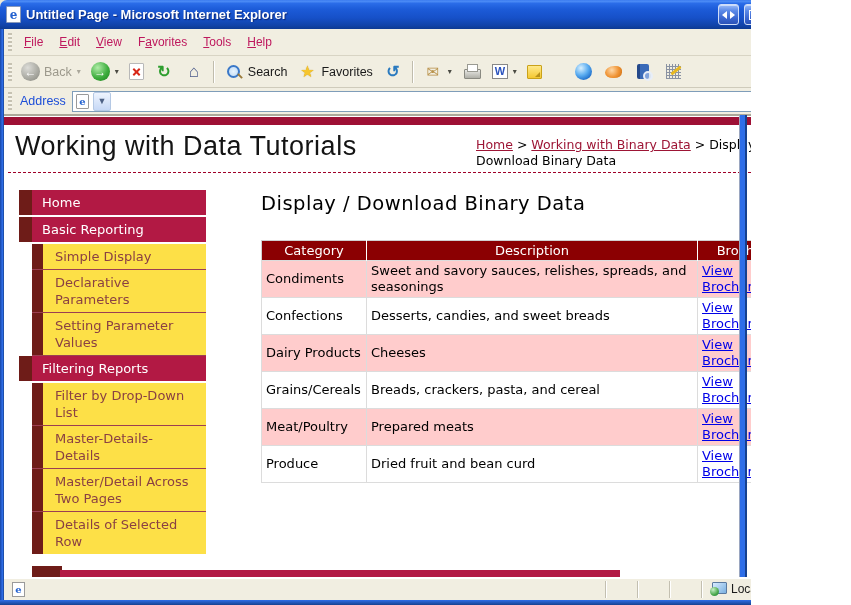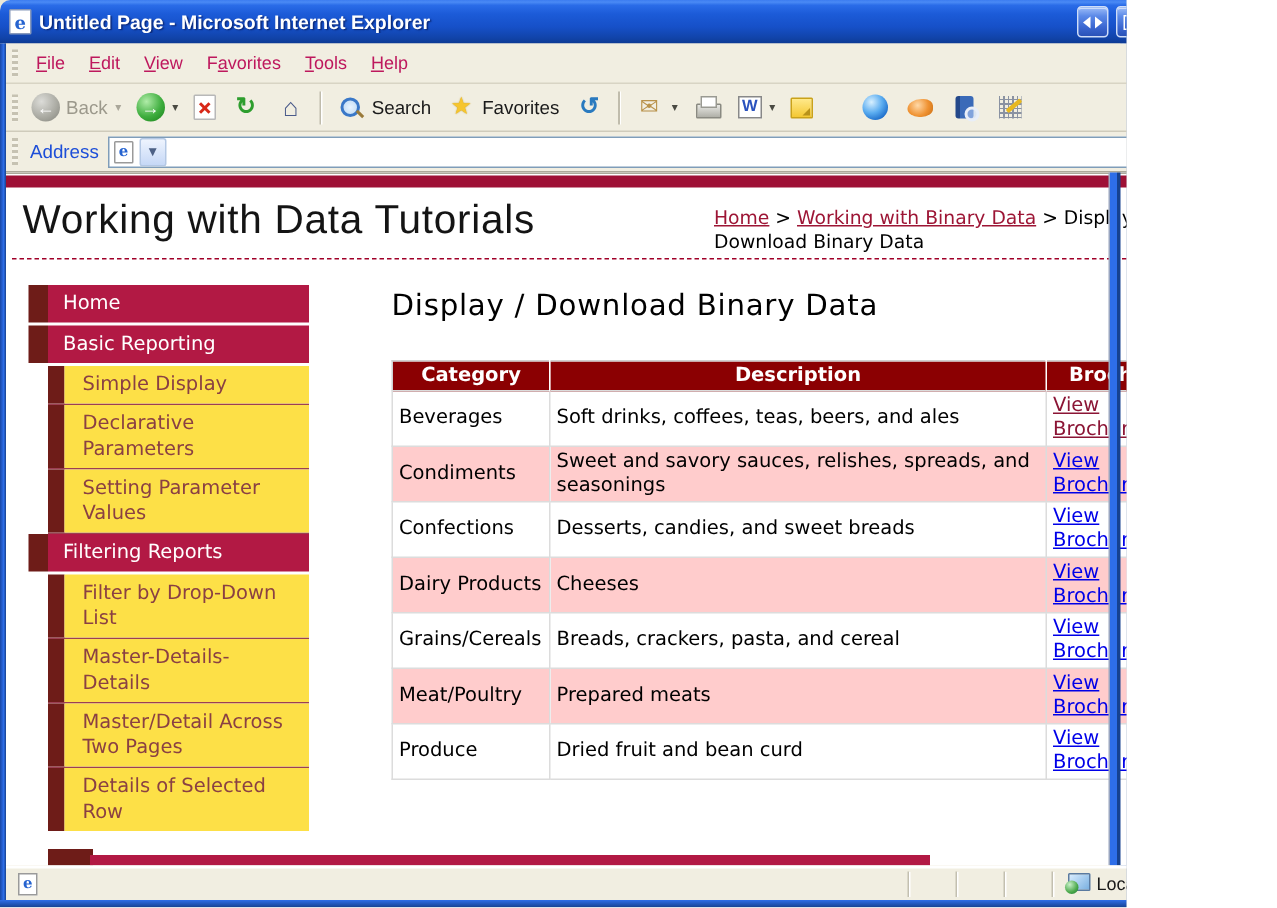--- a/index.html
+++ b/index.html
@@ -137,21 +137,21 @@
   .mi-sub .strip{width:11px;flex:none;background:#6e1c18}
   .mi-sub .sbody{flex:1;background:#fde047;color:#8a4043;font-size:13px;line-height:17px;padding:4px 8px 4px 12px}
   .clip-bars{position:absolute;left:28px;top:450px;width:590px;height:12px;overflow:hidden}
   .clip-sq{position:absolute;left:0;top:0;width:30px;height:12px;background:#6e1c18}
   .clip-bar{position:absolute;left:28px;top:4px;width:560px;height:8px;background:#b21944}
 
   
   .content{position:absolute;left:257px;top:76px;width:537px}
   .content-heading{font-size:19.5px;font-weight:normal;color:#000;letter-spacing:.5px;margin:0 0 25px 0;white-space:nowrap}
   table.datagrid{border-collapse:collapse;width:533px;table-layout:fixed;border:1px solid #d0d0d0}
-  .datagrid th{background:#8b0002;color:#fff;font-size:13px;font-weight:bold;text-align:center;
+  .datagrid th{background:#8b0002;color:#fff;font-size:13px;font-weight:normal;text-align:center;
     padding:2px 4px;border-left:1px solid #fff;border-right:1px solid #fff}
   .datagrid th:first-child{border-left:none}
   .datagrid th:last-child{border-right:none}
   .datagrid td{font-size:13px;line-height:16px;color:#000;padding:2px 4px;vertical-align:middle;
     border:1px solid #dcdcdc;overflow:hidden}
   .datagrid tr.alt td{background:#ffcccc}
   .col-cat{width:105px}.col-desc{width:331px}.col-bro{width:97px}
   .bro-link{color:#0000e8;text-decoration:underline}
   .bro-link.visited{color:#8b1535}
   .bro-text{color:#000}
@@ -381,25 +381,20 @@
             <col class="col-bro">
           </colgroup>
         <thead>
             <tr>
               <th>Category</th>
               <th>Description</th>
               <th>Brochure</th>
             </tr>
           </thead>
         <tbody>
-            <tr>
-              <td class="cat">Beverages</td>
-              <td class="desc">Soft drinks, coffees, teas, beers, and ales</td>
-              <td class="bro"><a class="bro-link visited" href="#">View Brochure</a></td>
-            </tr>
             <tr class="alt">
               <td class="cat">Condiments</td>
               <td class="desc">Sweet and savory sauces, relishes, spreads, and seasonings</td>
               <td class="bro"><a class="bro-link" href="#">View Brochure</a></td>
             </tr>
             <tr>
               <td class="cat">Confections</td>
               <td class="desc">Desserts, candies, and sweet breads</td>
               <td class="bro"><a class="bro-link" href="#">View Brochure</a></td>
             </tr>

